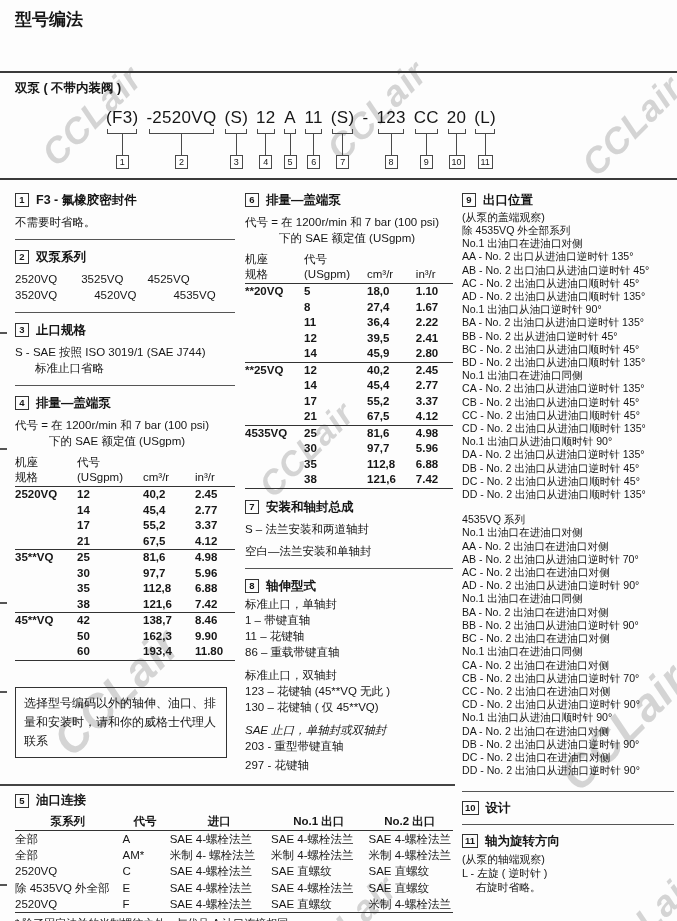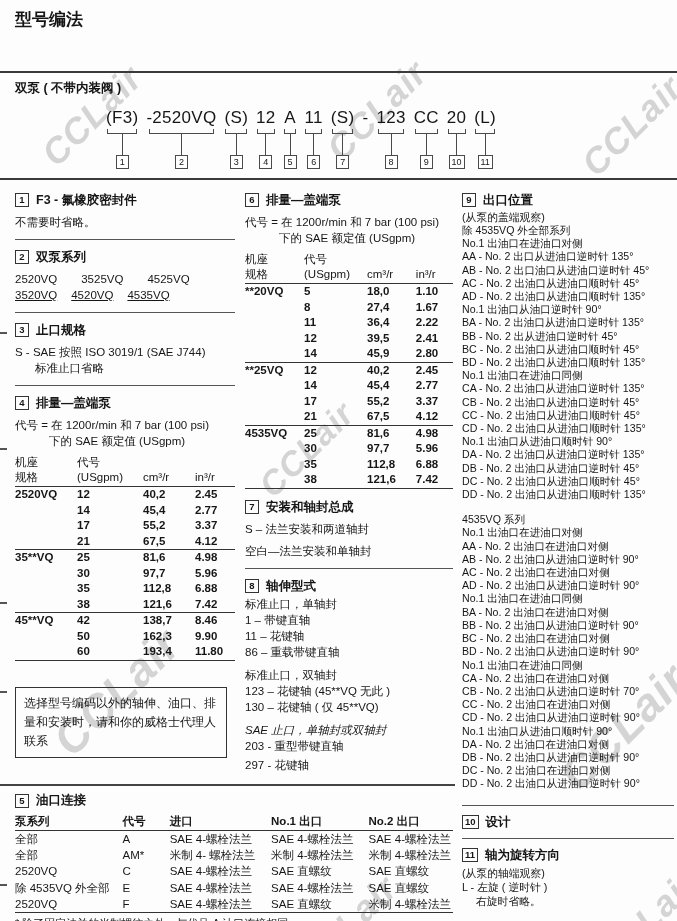--- a/index.html
+++ b/index.html
@@ -55,21 +55,21 @@
   .line { white-space:nowrap; }
 
   .col-right .line, .col-right .blk-h { font-size:10.6px; line-height:13.2px; white-space:nowrap; }
   .col-right .sub { font-size:10.8px; line-height:14px; }
   .blk-h { font-weight:normal; }
 
   
   .bottom { position:absolute; left:15px; top:792px; width:440px; font-size:11.5px; z-index:1; }
   .rule-above-5 { position:absolute; left:0; top:784px; width:455px; height:1.6px; background:#444; z-index:1; }
   .port-table { width:438px; margin-top:5px; }
-  .port-table th { text-align:left; font-weight:bold; line-height:15px; border-bottom:1.4px solid #333; padding:0 2px 1px 0; font-size:11.5px; }
+  .port-table th { text-align:center; font-weight:bold; line-height:15px; border-bottom:1.4px solid #333; padding:0 2px 1px 0; font-size:11.5px; }
   .port-table td { line-height:16.2px; padding:0 2px 0 0; white-space:nowrap; }
   .port-table { border-bottom:1.5px solid #333; }
   .footnote { margin-top:3px; font-size:11px; }
 
   .right-rule { border:none; border-top:1.4px solid #555; margin:8px 0; }
   .tick { position:absolute; left:0; width:7px; height:2px; background:#555; z-index:1; }
 </style>
 </head>
 <body>
 
@@ -178,21 +178,21 @@
 
     <div class="sec-title">
       <span class="num-box">2</span>
       <span>双泵系列</span>
     </div>
     <div style="display:flex; gap:24px;">
       <span>2520VQ</span>
       <span>3525VQ</span>
       <span>4525VQ</span>
     </div>
-    <div style="display:flex; gap:14px;text-decoration:underline;">
+    <div style="display:flex; gap:37px;">
       <span>3520VQ</span>
       <span>4520VQ</span>
       <span>4535VQ</span>
     </div>
     <hr class="rule">
 
     <div class="sec-title">
       <span class="num-box">3</span>
       <span>止口规格</span>
     </div>
@@ -469,28 +469,27 @@
     <div class="line">CC - No. 2 出油口从进油口顺时针 45°</div>
     <div class="line">CD - No. 2 出油口从进油口顺时针 135°</div>
     <div class="line">No.1 出油口从进油口顺时针 90°</div>
     <div class="line">DA - No. 2 出油口从进油口逆时针 135°</div>
     <div class="line">DB - No. 2 出油口从进油口逆时针 45°</div>
     <div class="line">DC - No. 2 出油口从进油口顺时针 45°</div>
     <div class="line">DD - No. 2 出油口从进油口顺时针 135°</div>
     <div class="blk-h" style="margin-top:12px;">4535VQ 系列</div>
     <div class="line">No.1 出油口在进油口对侧</div>
     <div class="line">AA - No. 2 出油口在进油口对侧</div>
-    <div class="line">AB - No. 2 出油口从进油口逆时针 90°</div>
+    <div class="line">AB - No. 2 出油口从进油口逆时针 70°</div>
     <div class="line">AC - No. 2 出油口在进油口对侧</div>
     <div class="line">AD - No. 2 出油口从进油口逆时针 90°</div>
     <div class="line">No.1 出油口在进油口同侧</div>
     <div class="line">BA - No. 2 出油口在进油口对侧</div>
     <div class="line">BB - No. 2 出油口从进油口逆时针 90°</div>
     <div class="line">BC - No. 2 出油口在进油口对侧</div>
-    <div class="line">BD - No. 2 出油口从进油口逆时针 90°</div>
     <div class="line">No.1 出油口在进油口同侧</div>
     <div class="line">CA - No. 2 出油口在进油口对侧</div>
     <div class="line">CB - No. 2 出油口从进油口逆时针 70°</div>
     <div class="line">CC - No. 2 出油口在进油口对侧</div>
     <div class="line">CD - No. 2 出油口从进油口逆时针 90°</div>
     <div class="line">No.1 出油口从进油口顺时针 90°</div>
     <div class="line">DA - No. 2 出油口在进油口对侧</div>
     <div class="line">DB - No. 2 出油口从进油口逆时针 90°</div>
     <div class="line">DC - No. 2 出油口在进油口对侧</div>
     <div class="line">DD - No. 2 出油口从进油口逆时针 90°</div>

